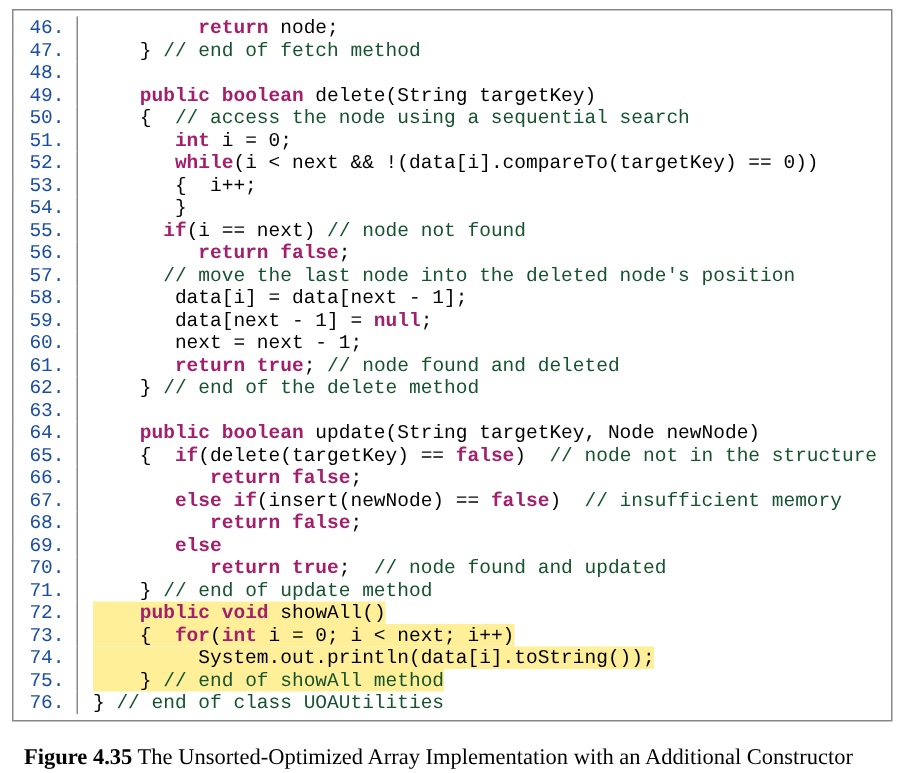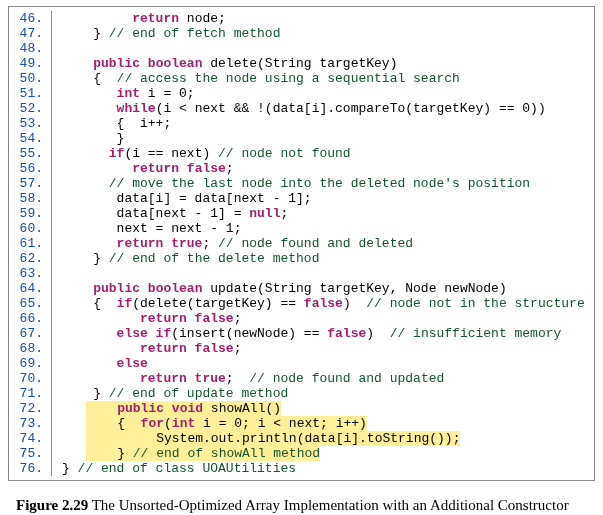--- a/index.html
+++ b/index.html
@@ -26,33 +26,33 @@
   .gutter{
     display:inline-block;
     width:34px;
     text-align:right;
     color:#1a4ea3;
     padding-right:8px;
     border-right:1px solid #888;
     margin-right:10px;
   }
   .kw{color:#a31f6b;font-weight:bold;}
-  .hl{background:#ffef99;margin-left:24px;}
+  .hl{background:#ffef99;}
   .cm{color:#14532d;}
   .caption{
     font-family:"Times New Roman",Times,serif;
     font-size:15px;
     color:#000;
     margin:14px 8px 0 8px;
     line-height:1.35;
   }
   .caption .figno{font-weight:bold;}
 </style>
 </head>
 <body>
 
 <div class="code-frame">
   <div class="code" id="code-body"><span class="ln"><span class="gutter">46.</span><span><span>         </span><span class="kw">return</span><span> node;</span></span></span><span class="ln"><span class="gutter">47.</span><span><span>    } </span><span class="cm">// end of fetch method</span></span></span><span class="ln"><span class="gutter">48.</span><span><span></span></span></span><span class="ln"><span class="gutter">49.</span><span><span>    </span><span class="kw">public boolean</span><span> delete(String targetKey)</span></span></span><span class="ln"><span class="gutter">50.</span><span><span>    {  </span><span class="cm">// access the node using a sequential search</span></span></span><span class="ln"><span class="gutter">51.</span><span><span>       </span><span class="kw">int</span><span> i = 0;</span></span></span><span class="ln"><span class="gutter">52.</span><span><span>       </span><span class="kw">while</span><span>(i &lt; next &amp;&amp; !(data[i].compareTo(targetKey) == 0))</span></span></span><span class="ln"><span class="gutter">53.</span><span><span>       {  i++;</span></span></span><span class="ln"><span class="gutter">54.</span><span><span>       }</span></span></span><span class="ln"><span class="gutter">55.</span><span><span>      </span><span class="kw">if</span><span>(i == next) </span><span class="cm">// node not found</span></span></span><span class="ln"><span class="gutter">56.</span><span><span>         </span><span class="kw">return false</span><span>;</span></span></span><span class="ln"><span class="gutter">57.</span><span><span>      </span><span class="cm">// move the last node into the deleted node's position</span></span></span><span class="ln"><span class="gutter">58.</span><span><span>       data[i] = data[next - 1];</span></span></span><span class="ln"><span class="gutter">59.</span><span><span>       data[next - 1] = </span><span class="kw">null</span><span>;</span></span></span><span class="ln"><span class="gutter">60.</span><span><span>       next = next - 1;</span></span></span><span class="ln"><span class="gutter">61.</span><span><span>       </span><span class="kw">return true</span><span>; </span><span class="cm">// node found and deleted</span></span></span><span class="ln"><span class="gutter">62.</span><span><span>    } </span><span class="cm">// end of the delete method</span></span></span><span class="ln"><span class="gutter">63.</span><span><span></span></span></span><span class="ln"><span class="gutter">64.</span><span><span>    </span><span class="kw">public boolean</span><span> update(String targetKey, Node newNode)</span></span></span><span class="ln"><span class="gutter">65.</span><span><span>    {  </span><span class="kw">if</span><span>(delete(targetKey) == </span><span class="kw">false</span><span>)  </span><span class="cm">// node not in the structure</span></span></span><span class="ln"><span class="gutter">66.</span><span><span>          </span><span class="kw">return false</span><span>;</span></span></span><span class="ln"><span class="gutter">67.</span><span><span>       </span><span class="kw">else if</span><span>(insert(newNode) == </span><span class="kw">false</span><span>)  </span><span class="cm">// insufficient memory</span></span></span><span class="ln"><span class="gutter">68.</span><span><span>          </span><span class="kw">return false</span><span>;</span></span></span><span class="ln"><span class="gutter">69.</span><span><span>       </span><span class="kw">else</span></span></span><span class="ln"><span class="gutter">70.</span><span><span>          </span><span class="kw">return true</span><span>;  </span><span class="cm">// node found and updated</span></span></span><span class="ln"><span class="gutter">71.</span><span><span>    } </span><span class="cm">// end of update method</span></span></span><span class="ln"><span class="gutter">72.</span><span class="hl"><span>    </span><span class="kw">public void</span><span> showAll()</span></span></span><span class="ln"><span class="gutter">73.</span><span class="hl"><span>    {  </span><span class="kw">for</span><span>(</span><span class="kw">int</span><span> i = 0; i &lt; next; i++)</span></span></span><span class="ln"><span class="gutter">74.</span><span class="hl"><span>         System.out.println(data[i].toString());</span></span></span><span class="ln"><span class="gutter">75.</span><span class="hl"><span>    } </span><span class="cm">// end of showAll method</span></span></span><span class="ln"><span class="gutter">76.</span><span><span>} </span><span class="cm">// end of class UOAUtilities</span></span></span></div>
 </div>
 
 <div class="caption">
-  <span class="figno">Figure 2.29</span><span> The Unsorted-Optimized Array Implementation with an Additional Constructor and a showAll Method</span>
+  <span class="figno">Figure 4.35</span><span> The Unsorted-Optimized Array Implementation with an Additional Constructor and a showAll Method</span>
 </div>
 
 </body></html>

